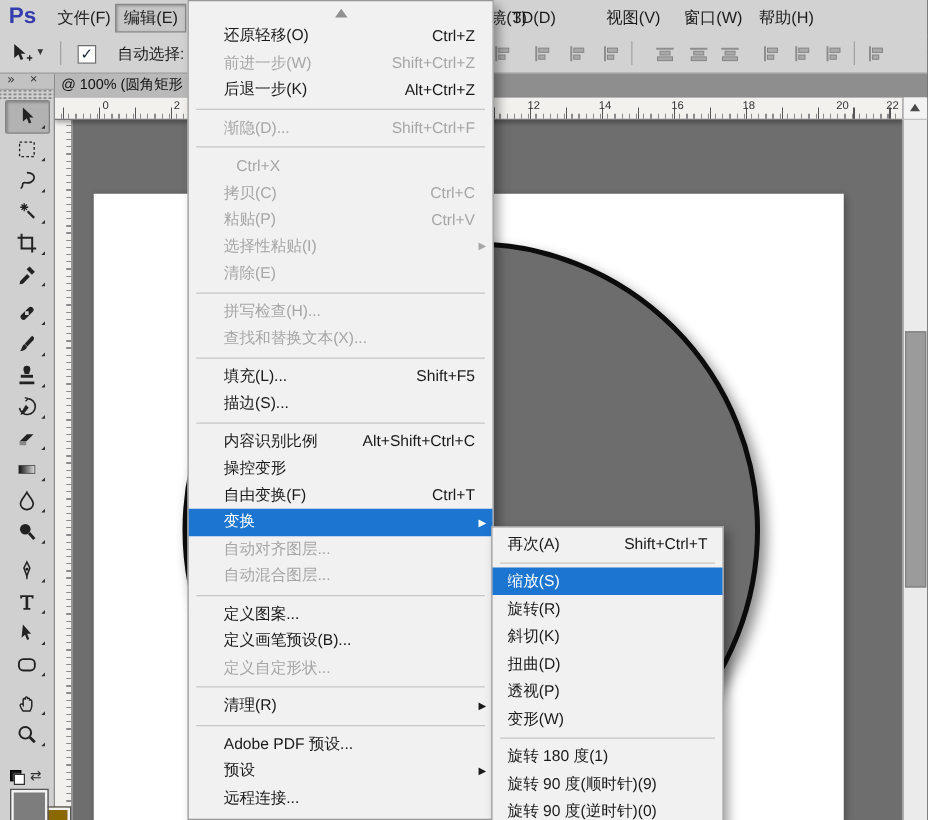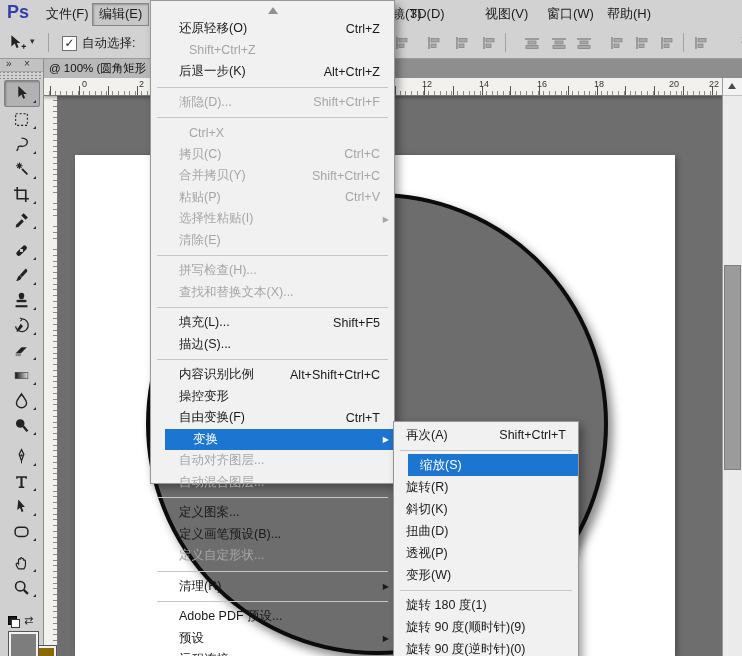--- a/index.html
+++ b/index.html
@@ -14,21 +14,21 @@
   .mb-item.pressed{background:#c7c7c7;border:1px solid #878787;line-height:19px;
                    box-shadow:inset 1px 1px 2px rgba(0,0,0,.25);}
 
   
   .optionsbar{position:absolute;top:28px;left:0;width:742px;height:30px;background:#d2d2d2;
               border-bottom:1px solid #9b9b9b;z-index:10;}
   .ob-sep{position:absolute;top:5px;width:1px;height:19px;background:#a3a3a3;}
   .ob-caret{position:absolute;top:8px;font-size:9px;color:#333;}
   .checkbox{position:absolute;left:62px;top:8px;width:13px;height:13px;background:#fff;border:1px solid #6e6e6e;
             font-size:12px;line-height:12px;text-align:center;color:#123;}
-  .ob-label{position:absolute;left:82px;top:7px;font-size:12.5px;color:#1c1c1c;white-space:nowrap;}
+  .ob-label{position:absolute;left:94px;top:7px;font-size:12.5px;color:#1c1c1c;white-space:nowrap;}
   .align-ic{position:absolute;top:7px;width:18px;height:16px;}
   .threed-label{position:absolute;left:741px;top:7px;font-size:10px;color:#7d7d7d;white-space:nowrap;}
 
   
   .tabbar{position:absolute;top:58px;left:0;width:742px;height:20px;background:#8e8e8e;z-index:3;}
   .doc-tab{position:absolute;left:44px;top:0;width:118px;height:20px;background:#b9b9b9;border-right:1px solid #787878;
            font-size:11.5px;line-height:20px;padding:0 5px;color:#111;white-space:nowrap;overflow:hidden;box-sizing:border-box;}
   .h-ruler{position:absolute;top:78px;left:44px;width:678px;height:17px;background:#f2f1ee;
            border-bottom:1px solid #777;z-index:3;box-shadow:0 2px 3px rgba(0,0,0,.28);}
   .h-ruler .minor{position:absolute;left:0;right:0;bottom:0;height:4px;
@@ -66,29 +66,29 @@
   .mini-default{position:absolute;left:8px;top:2px;width:12px;height:12px;}
   .mini-default .w{position:absolute;right:0;bottom:0;width:7px;height:7px;background:#fff;border:1px solid #333;}
   .mini-default .b{position:absolute;left:0;top:0;width:7px;height:7px;background:#1a1a1a;border:1px solid #000;}
   .swap-arrows{position:absolute;left:24px;top:0px;font-size:11px;color:#2c2c2c;}
   .fg-swatch{position:absolute;left:9px;top:18px;width:25px;height:22px;background:#7d7d7d;
              border:2px solid #f2f2f2;outline:1px solid #555;}
   .bg-swatch{position:absolute;left:27px;top:32px;width:25px;height:22px;background:#8a6a00;
              border:2px solid #f2f2f2;outline:1px solid #555;}
 
   
-  .menu{position:absolute;left:150px;top:0;width:245px;height:484px;background:#f1f1f1;
+  .menu{position:absolute;left:150px;top:0;width:245px;height:656px;background:#f1f1f1;
         border:1px solid #979797;box-sizing:border-box;z-index:20;box-shadow:4px 4px 8px rgba(0,0,0,.35);}
   .menu-uparrow{width:0;height:0;margin:6px auto 4px auto;border-left:5px solid transparent;
         border-right:5px solid transparent;border-bottom:7px solid #909090;}
   .mi{height:21.5px;display:flex;align-items:center;font-size:12.5px;padding:0 14px 0 28px;color:#191919;position:relative;}
   .mi .lab{flex:1;white-space:nowrap;overflow:hidden;}
   .mi .sc{margin-left:10px;white-space:nowrap;}
   .mi.dis{color:#a6a6a6;}
-  .mi.hl{background:#1b75d1;color:#fff;margin-left:14px;}
+  .mi.hl{background:#1b75d1;color:#fff;}
   .mi .arr{position:absolute;right:5px;top:50%;transform:translateY(-50%);font-size:8px;}
   .msep{height:9px;position:relative;}
   .msep::after{content:"";position:absolute;left:6px;right:6px;top:4px;border-top:1px solid #c6c6c6;}
   .submenu{position:absolute;left:393px;top:421px;width:186px;height:240px;background:#f1f1f1;
         border:1px solid #979797;box-sizing:border-box;z-index:21;box-shadow:4px 4px 8px rgba(0,0,0,.35);padding-top:2px;}
   .submenu .mi{height:22px;padding:0 12px 0 12px;}
   .submenu .msep{height:8px;}
 
   
   .vscroll{position:absolute;left:722px;top:78px;width:20px;height:578px;background:#ebebeb;
@@ -358,42 +358,39 @@
   </div>
 
   <div class="menu">
     <div class="menu-uparrow"></div>
     <div id="edit-menu-items">
         <div class="mi">
           <span class="lab">还原轻移(O)</span>
           <span class="sc">Ctrl+Z</span>
         </div>
         <div class="mi dis">
+          <span class="lab">前进一步(W)</span>
           <span class="sc">Shift+Ctrl+Z</span>
         </div>
         <div class="mi">
           <span class="lab">后退一步(K)</span>
           <span class="sc">Alt+Ctrl+Z</span>
         </div>
         <div class="msep"></div>
         <div class="mi dis">
           <span class="lab">渐隐(D)...</span>
           <span class="sc">Shift+Ctrl+F</span>
         </div>
         <div class="msep"></div>
         <div class="mi dis">
           <span class="sc">Ctrl+X</span>
         </div>
         <div class="mi dis">
           <span class="lab">拷贝(C)</span>
           <span class="sc">Ctrl+C</span>
-        </div>
-        <div class="mi dis">
-          <span class="lab">合并拷贝(Y)</span>
-          <span class="sc">Shift+Ctrl+C</span>
         </div>
         <div class="mi dis">
           <span class="lab">粘贴(P)</span>
           <span class="sc">Ctrl+V</span>
         </div>
         <div class="mi dis">
           <span class="lab">选择性粘贴(I)</span>
           <span class="arr">▶</span>
         </div>
         <div class="mi dis">

